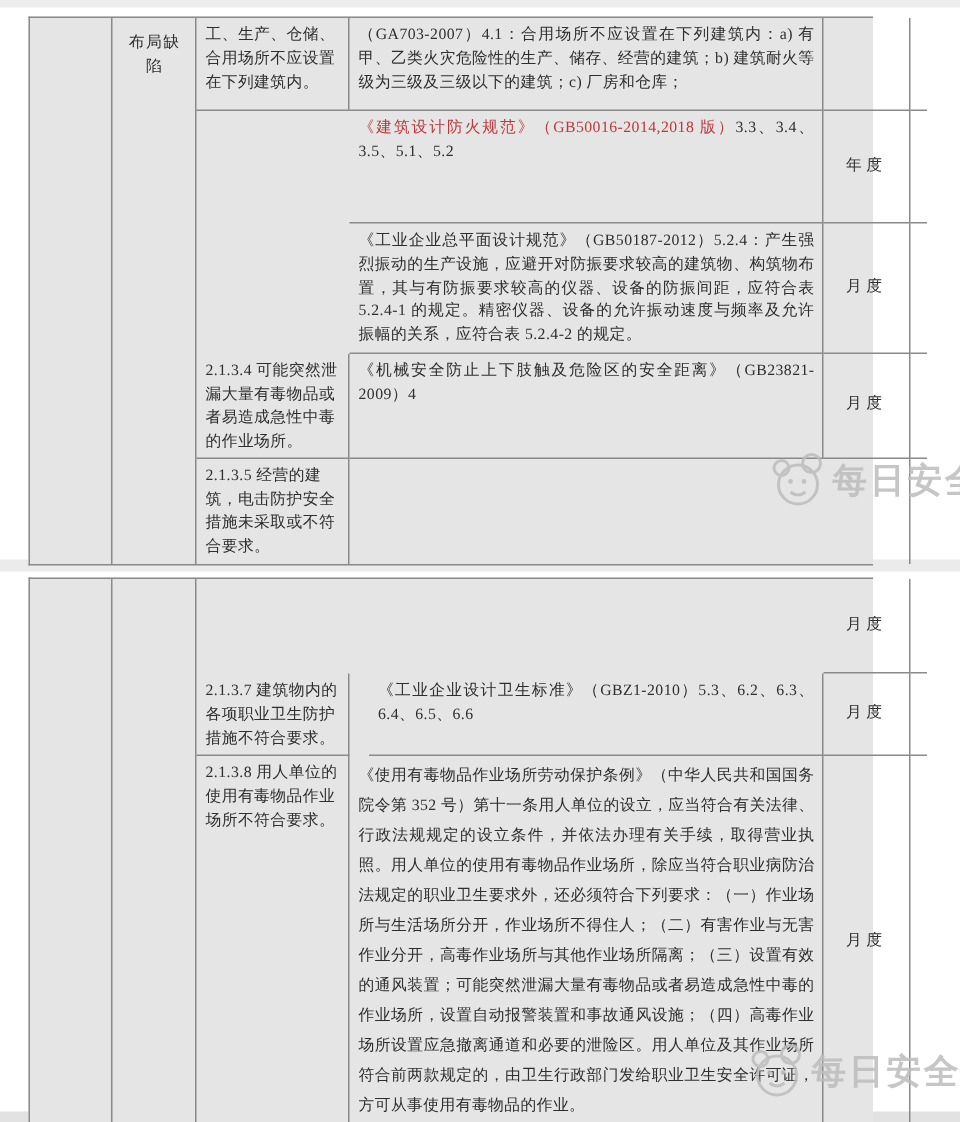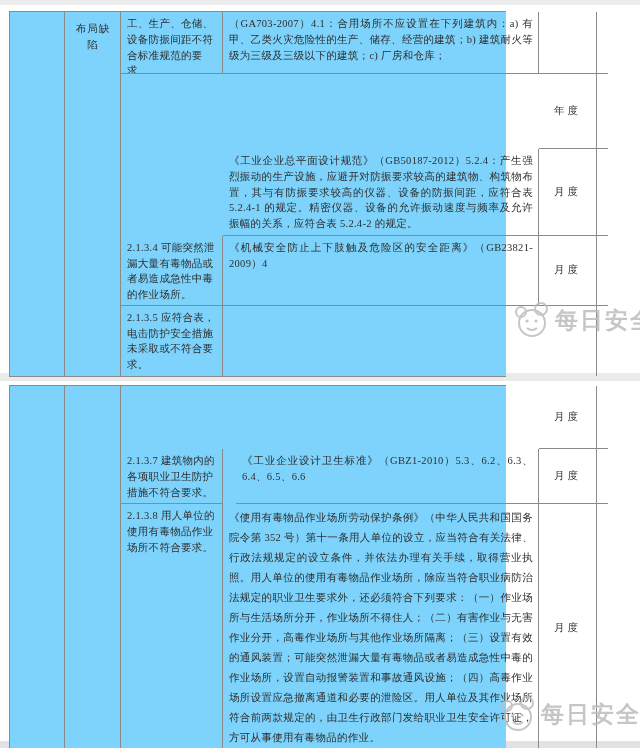--- a/index.html
+++ b/index.html
@@ -13,24 +13,24 @@
     width:640px;height:748px;position:relative;overflow:hidden;background:#ffffff;
     font-family:"Liberation Serif","DejaVu Serif",serif;
     font-size:10.5px;line-height:1.5;color:var(--text);
   }
   .band{position:absolute;left:0;width:640px;z-index:0;}
   .band-top{top:0;height:5px;background:#ededed;}
   .band-sep{top:373px;height:8px;background:#ebebeb;}
   .band-bottom{top:741px;height:7px;background:#e2e2e2;}
 
   .doc-table{
-    position:absolute;left:9px;width:497px;display:grid;
+    position:absolute;left:19px;width:563px;display:grid;
     grid-template-columns:55px 56px 102px 316px 58px auto;
     border:1px solid var(--border);border-right:none;
-    background:#7dd3fc;z-index:1;box-sizing:border-box;
+    background:#e5e5e5;z-index:1;box-sizing:border-box;
   }
   #table1{top:11px;}
   #table2{top:385px;}
   .c{border-right:1px solid var(--border);padding:4px 5px 3px 6px;overflow:hidden;}
   .endcol{border-right:none;}
   .rowline{border-bottom:1px solid var(--border);}
   .cat{text-align:center;padding-top:9px;letter-spacing:1px;}
   .item{letter-spacing:.3px;}
   .basis{text-align:justify;letter-spacing:.3px;}
   .basis.roomy{line-height:1.9;}
@@ -52,34 +52,35 @@
 </head>
 <body>
 
 <div class="band band-top"></div>
 <div class="band band-sep"></div>
 <div class="band band-bottom"></div>
 
 <div id="table1" class="doc-table" style="grid-template-rows: 62px 75px minmax(80px, auto) 70px minmax(64px, auto);">
     <div class="c" style="grid-area: 1 / 1 / 6;"></div>
     <div class="c cat" style="grid-area: 1 / 2 / 6;">布局缺陷</div>
-    <div class="c item rowline" style="grid-area: 1 / 3;">工、生产、仓储、设备防振间距不符合标准规范的要求。</div>
+    <div class="c item rowline" style="grid-area: 1 / 3;">工、生产、仓储、合用场所不应设置在下列建筑内。</div>
     <div class="c basis rowline" style="grid-area: 1 / 4;"><span>（GA703-2007）4.1：合用场所不应设置在下列建筑内：a) 有甲、乙类火灾危险性的生产、储存、经营的建筑；b) 建筑耐火等级为三级及三级以下的建筑；c) 厂房和仓库；</span></div>
     <div class="c freq rowline" style="grid-area: 1 / 5;"></div>
     <div class="c endcol rowline" style="grid-area: 1 / 6;"></div>
+    <div class="c basis rowline" style="grid-area: 2 / 4;"><span class="red">《建筑设计防火规范》（GB50016-2014,2018 版）</span><span>3.3、3.4、3.5、5.1、5.2</span></div>
     <div class="c freq rowline" style="grid-area: 2 / 5;">年度</div>
     <div class="c endcol rowline" style="grid-area: 2 / 6;"></div>
     <div class="c basis rowline" style="grid-area: 3 / 4;"><span>《工业企业总平面设计规范》（GB50187-2012）5.2.4：产生强烈振动的生产设施，应避开对防振要求较高的建筑物、构筑物布置，其与有防振要求较高的仪器、设备的防振间距，应符合表 5.2.4-1 的规定。精密仪器、设备的允许振动速度与频率及允许振幅的关系，应符合表 5.2.4-2 的规定。</span></div>
     <div class="c freq rowline" style="grid-area: 3 / 5;">月度</div>
     <div class="c endcol rowline" style="grid-area: 3 / 6;"></div>
     <div class="c item rowline" style="grid-area: 4 / 3;">2.1.3.4 可能突然泄漏大量有毒物品或者易造成急性中毒的作业场所。</div>
     <div class="c basis rowline" style="grid-area: 4 / 4;"><span>《机械安全防止上下肢触及危险区的安全距离》（GB23821-2009）4</span></div>
     <div class="c freq rowline" style="grid-area: 4 / 5;">月度</div>
     <div class="c endcol rowline" style="grid-area: 4 / 6;"></div>
-    <div class="c item" style="grid-area: 5 / 3;">2.1.3.5 应符合表，电击防护安全措施未采取或不符合要求。</div>
+    <div class="c item" style="grid-area: 5 / 3;">2.1.3.5 经营的建筑，电击防护安全措施未采取或不符合要求。</div>
     <div class="c freq" style="grid-area: 5 / 5;"></div>
     <div class="c endcol" style="grid-area: 5 / 6;"></div>
   </div>
 <div id="table2" class="doc-table" style="grid-template-rows: 63px minmax(50px, auto) minmax(207px, auto) minmax(38px, auto);">
     <div class="c" style="grid-area: 1 / 1 / 5;"></div>
     <div class="c rowline" style="grid-area: 1 / 2 / 4;"></div>
     <div class="c freq rowline" style="grid-area: 1 / 5;">月度</div>
     <div class="c endcol rowline" style="grid-area: 1 / 6;"></div>
     <div class="c item rowline" style="grid-area: 2 / 3;">2.1.3.7 建筑物内的各项职业卫生防护措施不符合要求。</div>
     <div class="c basis rowline" style="grid-area: 2 / 4; margin-left: 13px;"><span>《工业企业设计卫生标准》（GBZ1-2010）5.3、6.2、6.3、6.4、6.5、6.6</span></div>

